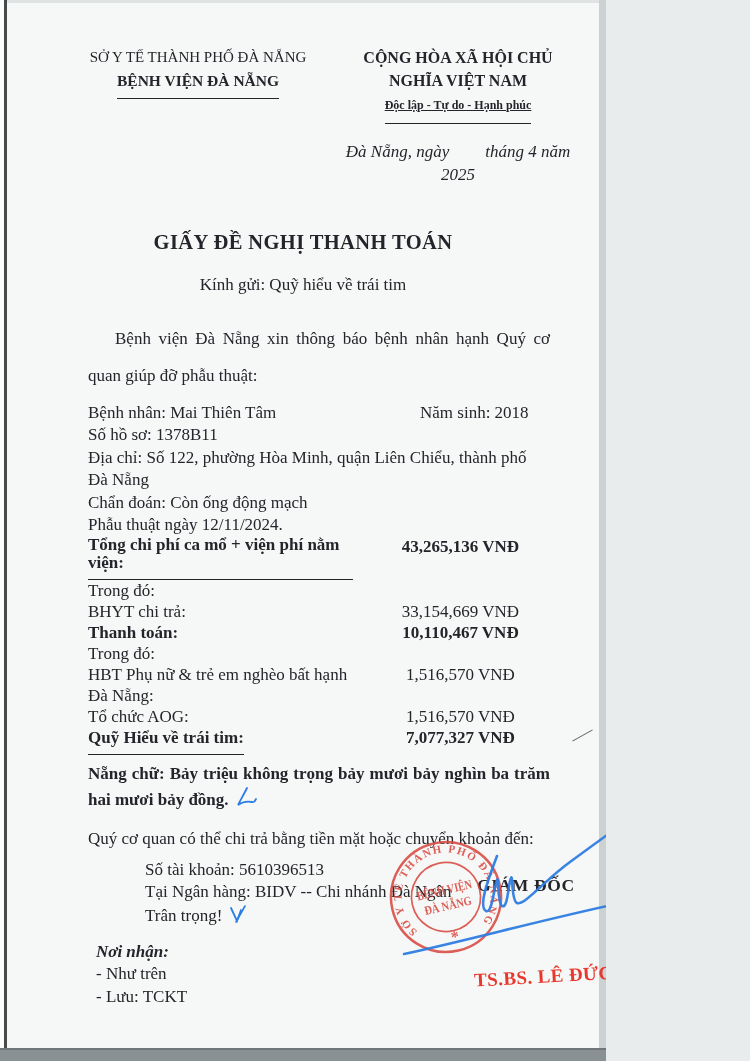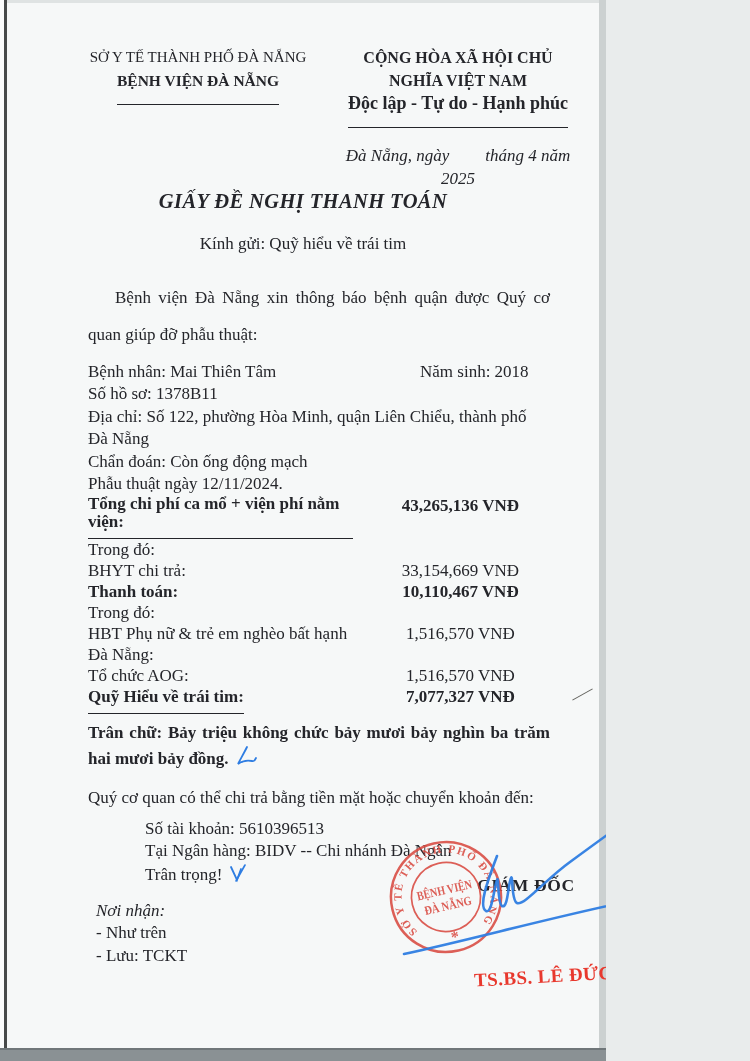--- a/index.html
+++ b/index.html
@@ -10,31 +10,31 @@
     font-family:"Liberation Serif", serif; font-size:17px;
   }
   
   .edge-top{position:absolute;top:0;left:0;right:0;height:3px;background:#dfe3e3;}
   .edge-left-white{position:absolute;top:0;left:0;width:4px;height:100%;background:#fbfcfc;}
   .edge-left{position:absolute;top:0;left:4px;width:3px;height:100%;background:#474a4a;}
   .edge-right{position:absolute;top:0;right:0;width:7px;height:100%;background:#ccd1d1;}
   .edge-bottom{position:absolute;bottom:0;left:0;right:0;height:11px;background:#8a9194;border-top:2px solid #70777a;}
 
   .b{font-weight:bold;}
-  .u{border-bottom:1.6px solid #24252a;padding-bottom:12px;display:inline-block;}
+  .u{border-bottom:1.6px solid #24252a;padding-bottom:6px;display:inline-block;}
 
   .hdr{display:flex;margin-top:46px;line-height:23px;}
   .hdr-left{width:292px;margin-left:52px;text-align:center;font-size:15px;}
   .org2{font-size:15.5px;}
   .hdr-right{flex:1;margin-right:34px;text-align:center;font-size:16px;}
-  .motto2{font-size:18px;}
+  .motto2{font-size:12px;text-decoration:underline;}
   .date-line{margin-top:16px;font-style:italic;font-size:17px;}
   .date-gap{display:inline-block;width:36px;}
 
-  .doc-title{text-align:center;font-weight:bold;font-size:20.5px;letter-spacing:.4px;font-style:italic;}
+  .doc-title{margin-top:45px;text-align:center;font-weight:bold;font-size:20.5px;letter-spacing:.4px;}
   .kinh-gui{margin-top:21px;text-align:center;font-size:17px;}
 
   .content{margin:0 56px 0 88px;}
   .intro{margin:25px 0 0 0;line-height:37px;text-indent:27px;text-align:justify;}
 
   .patient{margin-top:8px;line-height:22.4px;}
   .p-line1{display:flex;}
   .p-name{width:332px;}
 
   .costs{margin-top:0;}
@@ -43,21 +43,21 @@
   .cost-row .val{width:215px;text-align:center;margin-right:-18px;position:relative;}
   .bu{font-weight:bold;border-bottom:1.6px solid #24252a;padding-bottom:7px;display:inline-block;line-height:18px;}
   .pen-slash{position:absolute;right:-26px;top:8px;width:23px;border-top:1.7px solid #63635e;transform:rotate(-29deg);}
 
   .bangchu{margin-top:7px;line-height:23.5px;text-align:justify;font-weight:bold;}
   .pay-note{margin-top:1px;line-height:22.4px;}
 
   .bank{margin:8px 0 0 57px;line-height:22.4px;}
 
   .footer-left{margin:14px 0 0 8px;line-height:22.4px;}
-  .noi-nhan{font-weight:normal;font-style:italic;}
+  .noi-nhan{font-weight:bold;font-style:italic;}
 
   .director-title{position:absolute;left:477px;top:875px;font-weight:bold;font-size:17.5px;letter-spacing:.6px;}
   .director-name{position:absolute;left:474px;top:964px;font-weight:bold;font-size:19px;letter-spacing:.4px;
                  color:#e8382d;transform:rotate(-3.2deg);white-space:nowrap;}
 
   .stamp{position:absolute;left:382px;top:837px;}
   .signature{position:absolute;left:395px;top:818px;}
 
   .pen-mark{vertical-align:-5px;margin-left:6px;}
 </style>
@@ -81,21 +81,21 @@
       <div class="b">CỘNG HÒA XÃ HỘI CHỦ NGHĨA VIỆT NAM</div>
       <div><span class="b u motto2">Độc lập - Tự do - Hạnh phúc</span></div>
       <div class="date-line"><span>Đà Nẵng, ngày</span><span class="date-gap"></span><span>tháng 4 năm 2025</span></div>
     </div>
   </div>
 
   <div class="doc-title">GIẤY ĐỀ NGHỊ THANH TOÁN</div>
   <div class="kinh-gui">Kính gửi: Quỹ hiểu về trái tim</div>
 
   <div class="content">
-    <p class="intro">Bệnh viện Đà Nẵng xin thông báo bệnh quận được Quý cơ quan giúp đỡ phẫu thuật:</p>
+    <p class="intro">Bệnh viện Đà Nẵng xin thông báo bệnh nhân hạnh Quý cơ quan giúp đỡ phẫu thuật:</p>
 
     <div class="patient">
       <div class="p-line1">
         <span class="p-name">Bệnh nhân: Mai Thiên Tâm</span>
         <span>Năm sinh: 2018</span>
       </div>
       <div>Số hồ sơ: 1378B11</div>
       <div>Địa chỉ: Số 122, phường Hòa Minh, quận Liên Chiểu, thành phố Đà Nẵng</div>
       <div>Chẩn đoán: Còn ống động mạch</div>
       <div>Phẫu thuật ngày 12/11/2024.</div>
@@ -129,21 +129,21 @@
       <div class="cost-row">
         <div class="lbl"><span>Tổ chức AOG:</span></div>
         <div class="val"><span>1,516,570 VNĐ</span></div>
       </div>
       <div class="cost-row">
         <div class="lbl"><span class="bu">Quỹ Hiểu về trái tim:</span></div>
         <div class="val"><span class="b">7,077,327 VNĐ</span><span class="pen-slash"></span></div>
       </div>
     </div>
 
-    <p class="bangchu"><span>Trân chữ:</span> <span>Bảy triệu không chức bảy mươi bảy nghìn ba trăm hai mươi bảy đồng.</span><svg class="pen-mark" width="24" height="24" viewBox="0 0 24 24">
+    <p class="bangchu"><span>Nẵng chữ:</span> <span>Bảy triệu không trọng bảy mươi bảy nghìn ba trăm hai mươi bảy đồng.</span><svg class="pen-mark" width="24" height="24" viewBox="0 0 24 24">
           <path d="M 12 2 C 9 8 5 15 3 19 C 7 16 12 15 17 16 M 17 16 C 19 17 20 15 21 13" fill="none" stroke="#2e7de2" stroke-width="1.8" stroke-linecap="round"></path>
         </svg></p>
 
     <div class="pay-note">Quý cơ quan có thể chi trả bằng tiền mặt hoặc chuyển khoản đến:</div>
 
     <div class="bank">
       <div>Số tài khoản: 5610396513</div>
       <div>Tại Ngân hàng: BIDV -- Chi nhánh Đà Ngân</div>
       <div><span>Trân trọng!</span><svg class="pen-mark" width="26" height="22" viewBox="0 0 26 22">
             <path d="M 3 4 L 9 17 L 13 6" fill="none" stroke="#2e7de2" stroke-width="1.8" stroke-linecap="round"></path>

